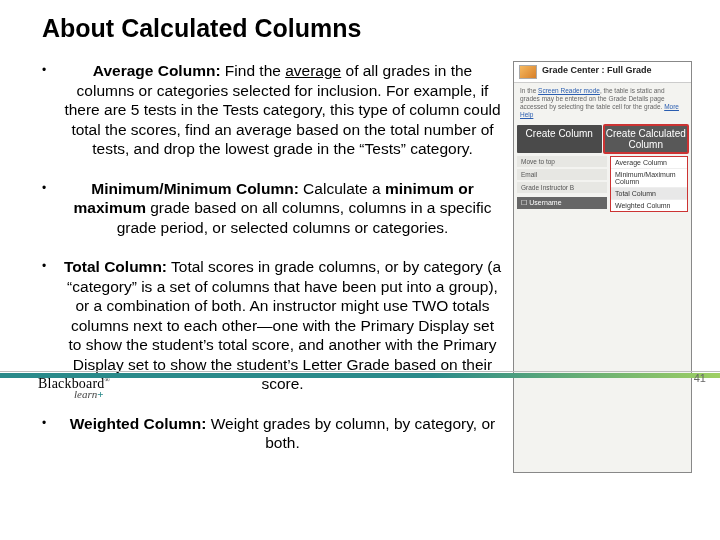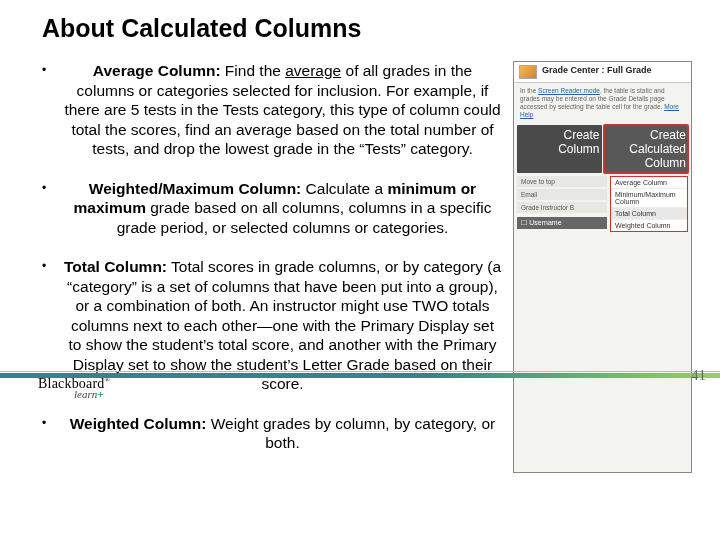--- a/index.html
+++ b/index.html
@@ -15,42 +15,42 @@
   .b { font-weight: bold; }
   .u { text-decoration: underline; }
 
   .shot { width: 179px; flex: 0 0 179px; border: 1px solid #888; background: #f3f3f0; font-size: 8px; }
   .shot-hdr { display: flex; gap: 5px; padding: 3px 5px; border-bottom: 1px solid #ccc; background: #fff; }
   .shot-logo { width: 18px; height: 14px; border: 1px solid #aaa; background: linear-gradient(135deg,#f6b960,#d77f28); }
   .shot-hdr-t { font-weight: bold; color: #222; font-size: 9px; }
   .shot-blurb { padding: 4px 6px 5px; color: #666; font-size: 6.5px; line-height: 1.25; }
   .shot-blurb a { color: #2a5db0; text-decoration: underline; }
   .shot-btnrow { display: flex; gap: 2px; padding: 0 3px; }
-  .shot-btn { flex: 1; background: #4a4a4a; color: #fff; text-align: right; padding: 3px 2px; font-size: 12px; border-radius: 1px; }
+  .shot-btn { flex: 1; background: #4a4a4a; color: #fff; text-align: center; padding: 3px 2px; font-size: 10px; border-radius: 1px; }
   .shot-btn.sel { background: #585858; outline: 2px solid #c33; outline-offset: -1px; }
   .shot-low { display: flex; padding: 3px; gap: 3px; }
   .shot-low-l { flex: 1; }
   .shot-side { display: flex; flex-direction: column; gap: 2px; font-size: 6.5px; color: #555; }
   .shot-side div { background: #e7e7e3; padding: 2px 4px; }
   .shot-user { background: #666; color: #fff; padding: 2px 4px; margin-top: 4px; font-size: 7px; }
   .shot-user::before { content: "☐ "; }
   .shot-menu { flex: 0 0 78px; border: 1px solid #c33; background: #fff; }
   .shot-menu div { padding: 2px 4px; font-size: 7px; color: #333; border-bottom: 1px solid #eee; }
   .shot-menu div:last-child { border-bottom: none; }
   .shot-menu .hl { background: #e8e8e8; }
 
   .footer { position: absolute; left: 0; right: 0; bottom: 0; height: 56px; }
   .stripe { position: absolute; left: 0; right: 0; bottom: 22px; height: 5px; background: linear-gradient(to right, #2a8a8a 60%, #9fcf63 100%); }
   .stripe::before { content: ""; position: absolute; left: 0; right: 0; top: -2px; height: 1px; background: #bbb; }
   .logo-wrap { position: absolute; left: 38px; bottom: 0; font-size: 14px; font-family: Georgia, 'Times New Roman', serif; line-height: 1; }
   .logo-main { letter-spacing: .2px; }
   .logo-main .tm { font-size: 7px; vertical-align: super; }
   .logo-sub { font-size: 11px; font-style: italic; color: #444; margin-left: 36px; margin-top: -2px; }
   .logo-sub .plus { color: #2a8a8a; font-weight: bold; font-style: normal; }
-  .pagenum { position: absolute; right: 14px; bottom: 16px; font-size: 15px; color: #666; font-family: Liberation Serif, serif; }
+  .pagenum { position: absolute; right: 14px; bottom: 16px; font-size: 11px; color: #666; }
 </style>
 </head>
 <body>
 
 <div class="slide">
   <div class="title">About Calculated Columns</div>
 
   <div class="content">
     <div class="textcol">
       <ul class="bullets">
@@ -58,21 +58,21 @@
         <li>
           <span class="dot">•</span>
           <span class="body">
             <span class="b">Average Column:</span><span>  Find the </span><span class="u">average</span><span> of all grades in the columns or categories selected for inclusion.  For example, if there are 5 tests in the Tests category, this type of column could total the scores, find an average based on the total number of tests, and drop the lowest grade in the “Tests” category.</span>
           </span>
         </li>
 
         <li>
           <span class="dot">•</span>
           <span class="body">
-            <span class="b">Weighted/Maximum Column:</span><span> Calculate a </span><span class="b">minimum or maximum</span><span> grade based on all columns, columns in a specific grade period, or selected columns or categories.</span>
+            <span class="b">Minimum/Minimum Column:</span><span> Calculate a </span><span class="b">minimum or maximum</span><span> grade based on all columns, columns in a specific grade period, or selected columns or categories.</span>
           </span>
         </li>
 
         <li>
           <span class="dot">•</span>
           <span class="body">
             <span class="b">Total Column:</span><span>  Total scores in grade columns, or by category (a “category” is a set of columns that have been put into a group), or a combination of both. An instructor might use TWO totals columns next to each other—one with the Primary Display set to show the student’s total score, and another with the Primary Display set to show the student’s Letter Grade based on their score.</span>
           </span>
         </li>
 

